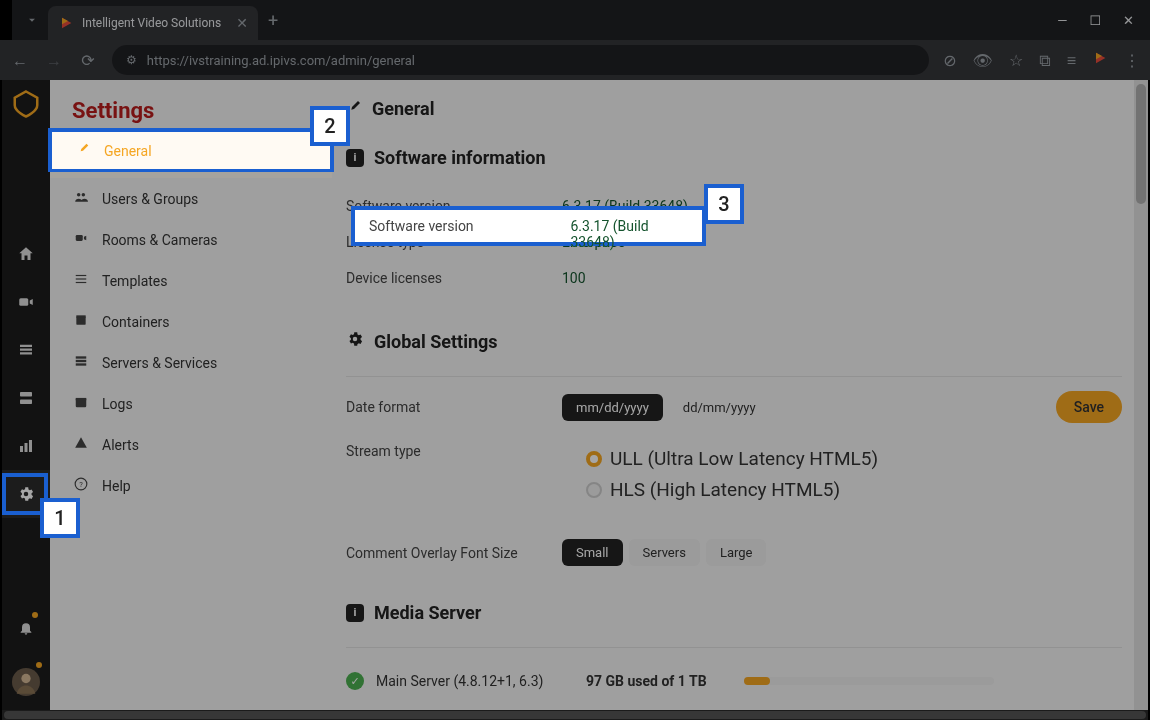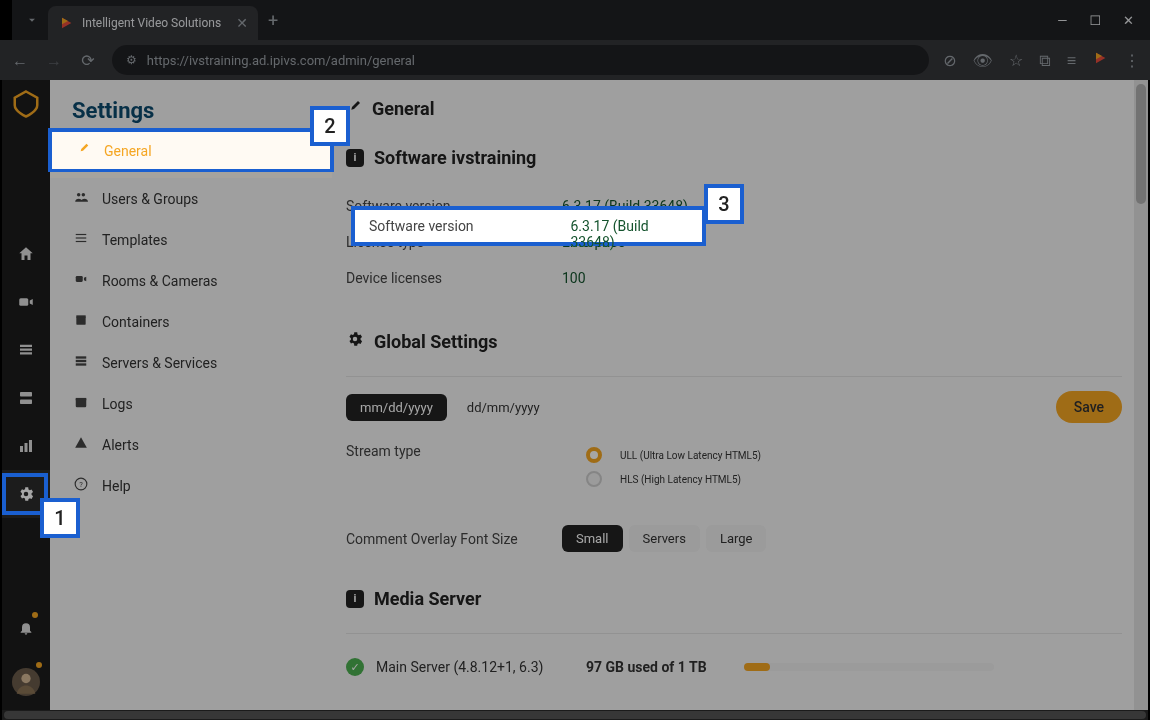--- a/index.html
+++ b/index.html
@@ -27,42 +27,42 @@
   .rail-icon { width: 48px; height: 48px; display: flex; align-items: center; justify-content: center; color: #ddd; font-size: 16px; }
   .rail-icon.active { background: #2b2b2b; }
   .rail-bottom { margin-top:auto; margin-bottom:8px; display:flex; flex-direction:column; gap:6px; align-items:center;}
   .rail-dot { position:absolute; width:6px; height:6px; background:#f5a623; border-radius:50%; }
 
   .content { flex: 1; background: #f5f5f5; display: flex; position: relative; }
   .scrollbar { width:14px; background:#e0e0e0; position:absolute; right:0; top:0; bottom:0;}
   .scrollbar-thumb { background:#b0b0b0; border-radius:6px; position:absolute; top:4px; right:2px; width:10px; height:120px;}
 
   .sidebar { width: 282px; padding: 18px 0 0 0; }
-  .sidebar h1 { font-size: 22px; font-weight: 700; padding: 0 22px 14px; color: #0c4a6e; }
+  .sidebar h1 { font-size: 22px; font-weight: 700; padding: 0 22px 14px; color: #b91c1c; }
   .side-item { display: flex; align-items: center; gap: 12px; padding: 12px 22px; font-size: 14px; color: #333; cursor: pointer; }
   .side-item.active { background: #fffaf3; color: #f5a623; }
   .side-icon { width: 18px; text-align: center; color: #444; font-size:14px;}
   .side-item.active .side-icon { color: #f5a623; }
 
   .main { flex: 1; padding: 18px 26px 18px 14px; overflow: hidden; }
   .page-head { display: flex; align-items: center; gap: 10px; font-size: 18px; font-weight: 700; color: #222; margin-bottom: 28px; }
   .sec-head { display:flex; align-items:center; gap:10px; font-size: 18px; font-weight:700; color:#222; margin: 10px 0 20px;}
   .sec-icon { width:18px; height:18px; background:#222; border-radius:4px; display:inline-flex; align-items:center; justify-content:center; color:#fff; font-size:11px;}
   .divider { border-top:1px solid #e0e0e0; margin: 24px 0 4px;}
 
   .info-row { display:flex; padding: 10px 0; font-size:14px; color:#444;}
   .info-label { width: 216px; }
   .info-value { color:#14532d; }
 
   .settings-row { display:flex; align-items:center; padding: 10px 0; font-size:14px; color:#444;}
   .settings-label { width:216px;}
   .pill { padding: 6px 14px; border-radius:6px; background:#eee; color:#333; font-size:13px; margin-right:6px;}
   .pill.dark { background:#222; color:#fff;}
   .pill.light { background:transparent;}
-  .radio { display:flex; align-items:center; gap:18px; font-size:10px; color:#333; padding:4px 0 4px 24px;}
+  .radio { display:flex; align-items:center; gap:8px; font-size:19px; color:#333; padding:4px 0 4px 24px;}
   .radio-dot { width:16px; height:16px; border-radius:50%; border:4px solid #f5a623; background:#fff;}
   .radio-dot.off { border:2px solid #ccc; width:16px; height:16px; background:#eee;}
   .save-btn { margin-left:auto; background:#f5a623; color:#333; padding:8px 18px; border-radius:16px; font-size:14px; font-weight:500;}
 
   .media-row { display:flex; align-items:center; gap:12px; font-size:14px; color:#333; padding:20px 0 6px;}
   .check { width:18px; height:18px; background:#4caf50; border-radius:50%; display:inline-flex; align-items:center; justify-content:center; color:#fff; font-size:11px;}
   .media-name { width:198px;}
   .media-use { font-weight:700; width:140px;}
   .prog { width:250px; height:8px; background:#eee; border-radius:4px; margin-left:6px; position:relative;}
   .prog-fill { width:26px; height:8px; background:#f5a623; border-radius:4px;}
@@ -202,35 +202,35 @@
               <circle cx="8" cy="8" r="3"></circle>
               <circle cx="16" cy="8" r="3"></circle>
               <path d="M2 20c0-3 3-5 6-5s6 2 6 5M12 20c0-3 3-5 6-5s6 2 6 5"></path>
             </svg>
         </span>
         <span>Users &amp; Groups</span>
       </div>
       <div class="side-item">
         <span class="side-icon">
           <svg width="14" height="14" viewBox="0 0 24 24" fill="currentColor">
+              <rect x="3" y="7" width="12" height="10" rx="2"></rect>
+              <path d="M17 10l4-2v8l-4-2z"></path>
+            </svg>
+        </span>
+        <span>Rooms &amp; Cameras</span>
+      </div>
+      <div class="side-item">
+        <span class="side-icon">
+          <svg width="14" height="14" viewBox="0 0 24 24" fill="currentColor">
               <rect x="3" y="5" width="18" height="2"></rect>
               <rect x="3" y="11" width="18" height="2"></rect>
               <rect x="3" y="17" width="18" height="2"></rect>
             </svg>
         </span>
         <span>Templates</span>
-      </div>
-      <div class="side-item">
-        <span class="side-icon">
-          <svg width="14" height="14" viewBox="0 0 24 24" fill="currentColor">
-              <rect x="3" y="7" width="12" height="10" rx="2"></rect>
-              <path d="M17 10l4-2v8l-4-2z"></path>
-            </svg>
-        </span>
-        <span>Rooms &amp; Cameras</span>
       </div>
       <div class="side-item">
         <span class="side-icon">
           <svg width="14" height="14" viewBox="0 0 24 24" fill="currentColor">
               <rect x="4" y="6" width="16" height="14" rx="1"></rect>
               <rect x="4" y="4" width="16" height="4"></rect>
             </svg>
         </span>
         <span>Containers</span>
       </div>
@@ -277,21 +277,21 @@
         <span>
           <svg width="16" height="16" viewBox="0 0 24 24" fill="#222">
               <path d="M21 6l-3-3-9 9-1 4 4-1z"></path>
             </svg>
         </span>
         <span>General</span>
       </div>
 
       <div class="sec-head">
         <span class="sec-icon">i</span>
-        <span>Software ivstraining</span>
+        <span>Software information</span>
       </div>
       <div class="info-row">
         <span class="info-label">Software version</span>
         <span class="info-value">6.3.17 (Build 33648)</span>
       </div>
       <div class="info-row">
         <span class="info-label">License type</span>
         <span class="info-value">Enterprise</span>
       </div>
       <div class="info-row">
@@ -303,20 +303,21 @@
         <span>
           <svg width="18" height="18" viewBox="0 0 24 24" fill="#222">
               <path d="M19.4 13a7.5 7.5 0 000-2l2-1.6-2-3.4-2.4 1a7.5 7.5 0 00-1.7-1L15 3h-4l-.3 2.5a7.5 7.5 0 00-1.7 1l-2.4-1-2 3.4L6.6 11a7.5 7.5 0 000 2l-2 1.6 2 3.4 2.4-1a7.5 7.5 0 001.7 1L11 21h4l.3-2.5a7.5 7.5 0 001.7-1l2.4 1 2-3.4zM12 15a3 3 0 110-6 3 3 0 010 6z"></path>
             </svg>
         </span>
         <span>Global Settings</span>
       </div>
       <div class="divider"></div>
 
       <div class="settings-row">
+        <span class="settings-label">Date format</span>
         <span class="pill dark">mm/dd/yyyy</span>
         <span class="pill light">dd/mm/yyyy</span>
         <span class="save-btn">Save</span>
       </div>
 
       <div class="settings-row" style="align-items:flex-start">
         <span class="settings-label">Stream type</span>
         <div>
           <div class="radio">
             <span class="radio-dot"></span>

